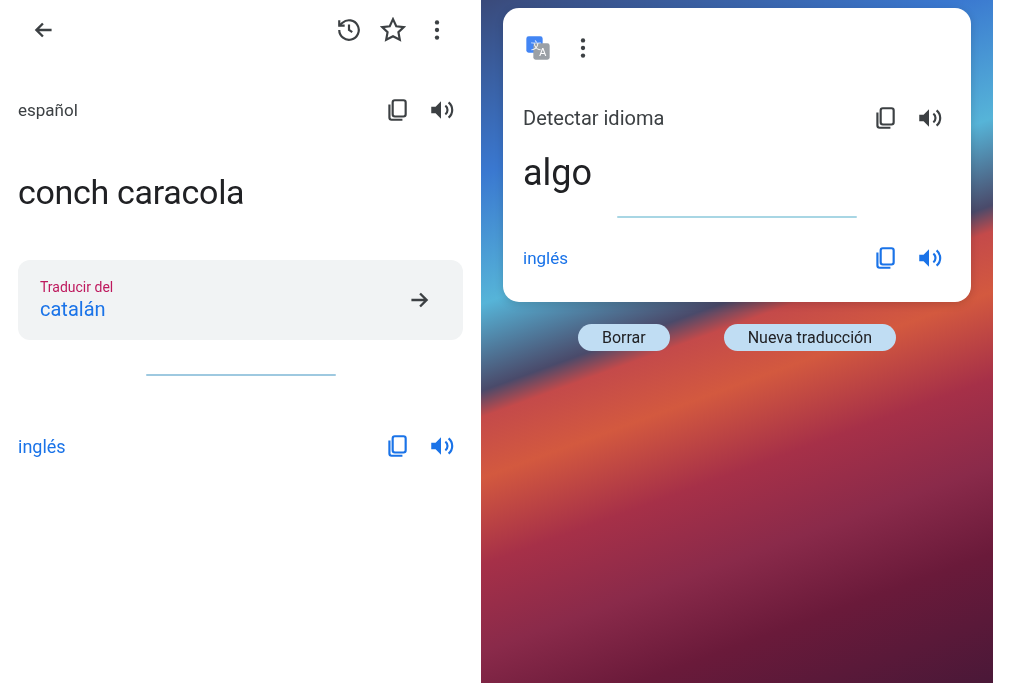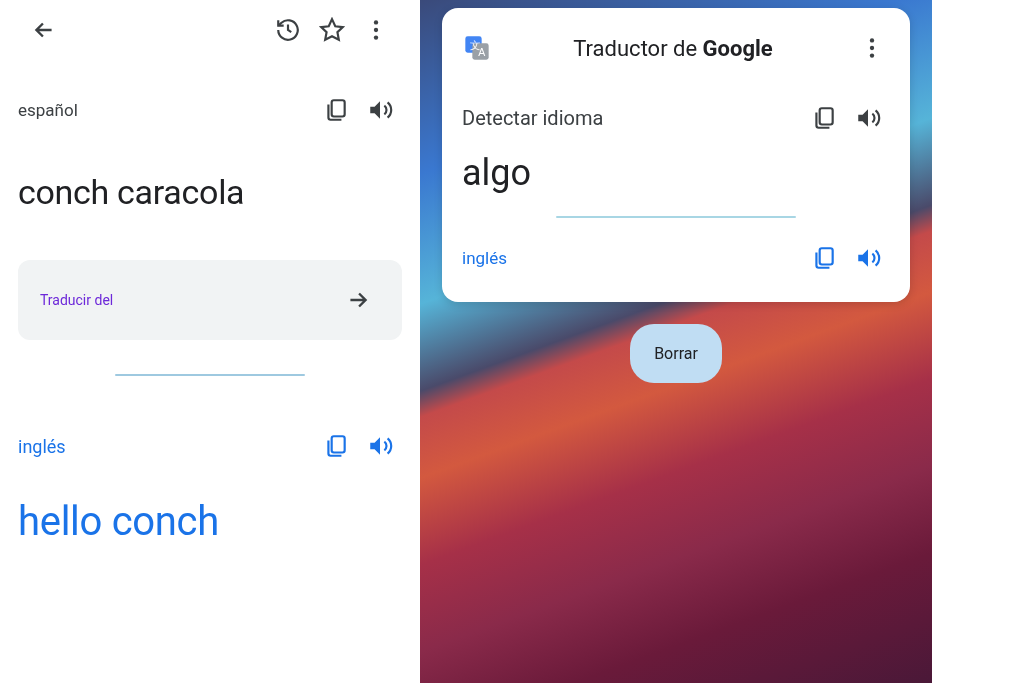--- a/index.html
+++ b/index.html
@@ -5,21 +5,21 @@
     * { margin: 0; padding: 0; box-sizing: border-box; }
     body {
       font-family: 'Google Sans', -apple-system, BlinkMacSystemFont, Roboto, Arial, sans-serif;
       width: 1024px;
       height: 683px;
       display: flex;
       overflow: hidden;
       background: #fff;
     }
     .pane { height: 683px; position: relative; }
-    .left-pane { width: 420px; background: #fff; padding: 0 18px; }
+    .left-pane { width: 481px; background: #fff; padding: 0 18px; }
     .right-pane {
       width: 512px;
       background: linear-gradient(160deg, #3a4a7a 0%, #3a78d0 20%, #56b4d8 35%, #4a4a6a 45%, #c44a4a 48%, #d3593f 55%, #a63048 65%, #8a2a4a 75%, #6a1a3a 85%, #4a1838 100%);
       display: flex;
       flex-direction: column;
       align-items: center;
       padding-top: 8px;
     }
 
     
@@ -56,21 +56,21 @@
     .detect-card {
       margin-top: 48px;
       background: #f1f3f4;
       border-radius: 12px;
       padding: 18px 22px;
       display: flex;
       align-items: center;
       gap: 12px;
     }
     .detect-text { flex: 1; }
-    .detect-label { font-size: 14px; color: #6d28d9; }
+    .detect-label { font-size: 14px; color: #be185d; }
     .detect-lang { font-size: 20px; color: #1a73e8; margin-top: 2px; }
     .detect-card .icon-btn { color: #3c4043; }
 
     .divider {
       height: 2px;
       width: 190px;
       margin: 34px auto 0;
       background: #9ec9e0;
       border-radius: 2px;
     }
@@ -132,21 +132,21 @@
       gap: 54px;
       justify-content: center;
       margin-top: 22px;
       width: 468px;
     }
     .pill-btn {
       border: none;
       background: #c0ddf3;
       color: #202124;
       font-size: 16px;
-      padding: 20px 24px;
+      padding: 4px 24px;
       border-radius: 24px;
       cursor: pointer;
       font-family: inherit;
     }
   </style>
 </head>
 <body>
 
 <div class="pane left-pane">
   <div class="top-bar">
@@ -191,20 +191,21 @@
           <path fill="none" stroke="currentColor" stroke-width="2" d="M16 8a5 5 0 0 1 0 8M19 5a9 9 0 0 1 0 14"></path>
         </svg>
     </button>
   </div>
 
   <div class="source-text">conch caracola</div>
 
   <div class="detect-card">
     <div class="detect-text">
       <div class="detect-label">Traducir del</div>
+      <div class="detect-lang">catalán</div>
     </div>
     <button class="icon-btn">
       <svg viewBox="0 0 24 24" fill="none" stroke="currentColor" stroke-width="2.2">
           <path d="M5 12h14M13 6l6 6-6 6"></path>
         </svg>
     </button>
   </div>
 
   <div class="divider"></div>
 
@@ -217,37 +218,33 @@
         </svg>
     </button>
     <button class="icon-btn">
       <svg viewBox="0 0 24 24" fill="currentColor">
           <path d="M3 9v6h4l5 5V4L7 9H3z"></path>
           <path fill="none" stroke="currentColor" stroke-width="2" d="M16 8a5 5 0 0 1 0 8M19 5a9 9 0 0 1 0 14"></path>
         </svg>
     </button>
   </div>
 
-  <div class="out-text">hello conch</div>
 </div>
 
 <div class="pane right-pane">
   <div class="popup-card">
     <div class="popup-header">
       <div class="gt-icon">
         <svg viewBox="0 0 24 24" width="28" height="28">
             <rect x="2" y="2" width="14" height="14" rx="2" fill="#4285f4"></rect>
             <rect x="8" y="8" width="14" height="14" rx="2" fill="#9aa0a6"></rect>
             <text x="6" y="13" font-size="9" fill="#fff" font-family="Arial">文</text>
             <text x="13" y="19" font-size="9" fill="#fff" font-family="Arial">A</text>
           </svg>
       </div>
-      <div class="popup-title">
-        <span>Traductor de </span><span class="bold">Google</span>
-      </div>
       <button class="icon-btn">
         <svg viewBox="0 0 24 24" fill="currentColor">
             <circle cx="12" cy="5" r="2"></circle>
             <circle cx="12" cy="12" r="2"></circle>
             <circle cx="12" cy="19" r="2"></circle>
           </svg>
       </button>
     </div>
 
     <div class="popup-lang-row">
@@ -281,14 +278,15 @@
         <svg viewBox="0 0 24 24" fill="currentColor">
             <path d="M3 9v6h4l5 5V4L7 9H3z"></path>
             <path fill="none" stroke="currentColor" stroke-width="2" d="M16 8a5 5 0 0 1 0 8M19 5a9 9 0 0 1 0 14"></path>
           </svg>
       </button>
     </div>
   </div>
 
   <div class="action-row">
     <button class="pill-btn">Borrar</button>
+    <button class="pill-btn">Nueva traducción</button>
   </div>
 </div>
 
 </body></html>

